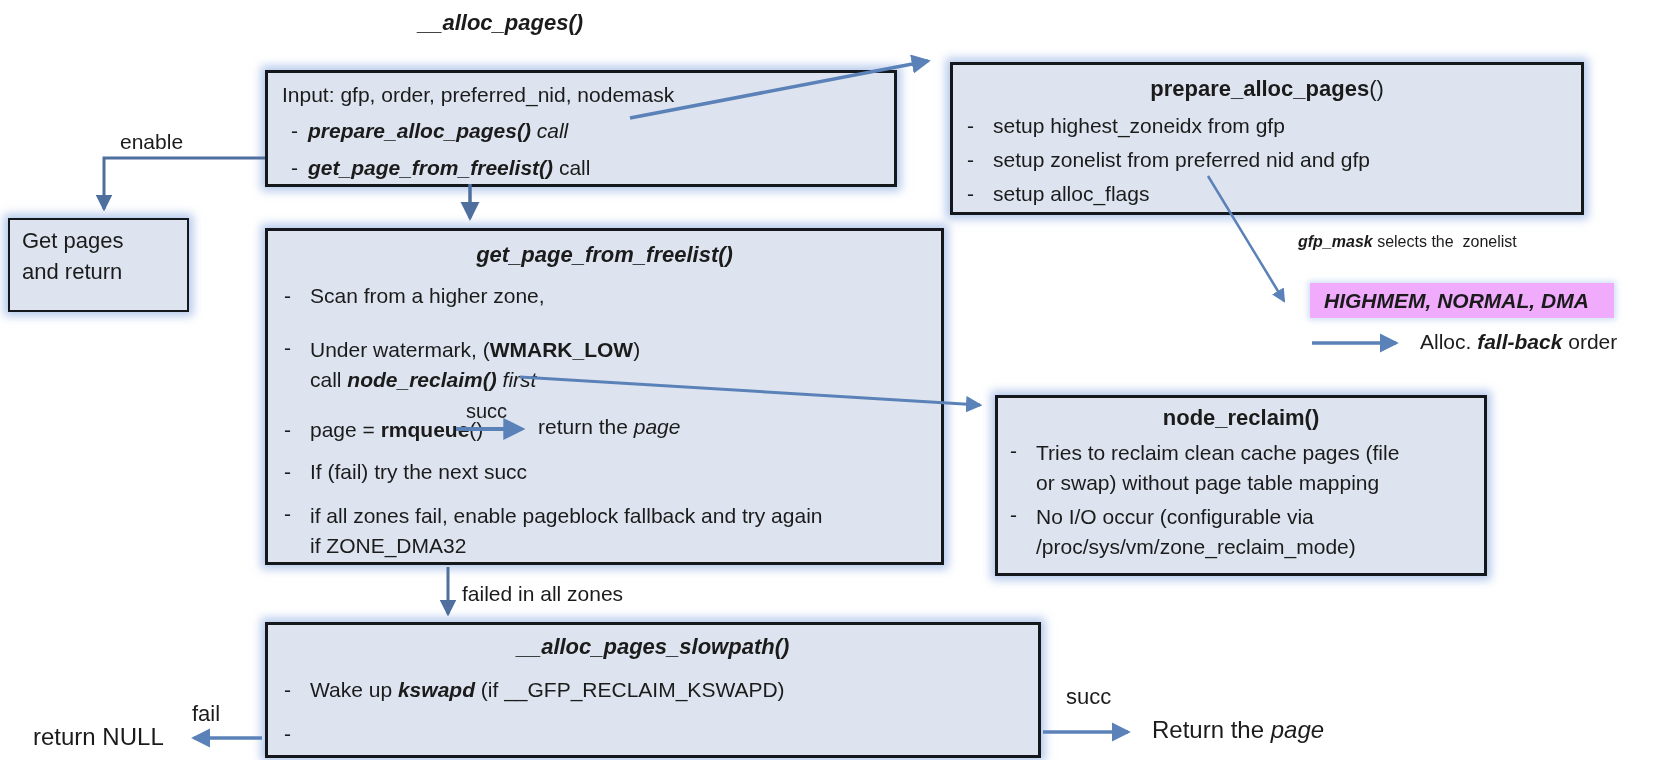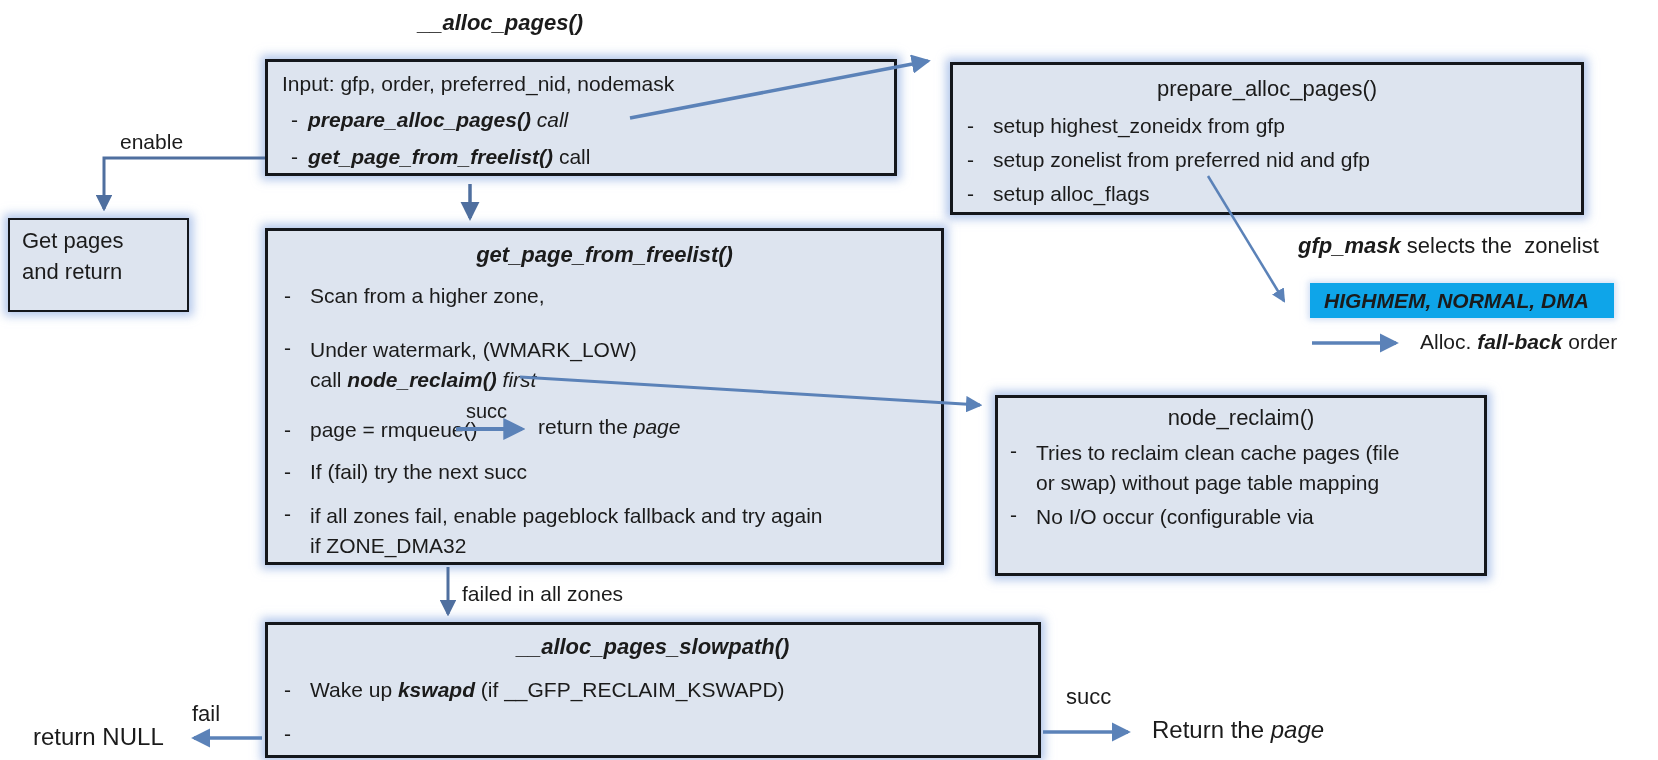--- a/index.html
+++ b/index.html
@@ -1,48 +1,48 @@
 <!DOCTYPE html>
 <html><head>
 <meta charset="utf-8">
 <style>
   html,body{margin:0;padding:0;background:#fff;}
   #stage{
     position:relative;width:1658px;height:760px;background:#ffffff;overflow:hidden;
     font-family:"Liberation Sans",sans-serif;color:#1b1b1b;
   }
   .seg{white-space:pre-wrap;}
-  .b{font-weight:normal;}
+  .b{font-weight:bold;}
   .i{font-style:italic;}
   .bi{font-weight:bold;font-style:italic;}
   .box{
     position:absolute;background:#dde4ef;border:3px solid #14171c;box-sizing:border-box;
     box-shadow:0 0 9px 4px rgba(140,170,225,.65);
     font-size:21px;line-height:1.25;
   }
   .abs{position:absolute;}
   .ctitle{position:absolute;left:0;right:0;text-align:center;font-size:22px;}
   .row{position:absolute;display:flex;align-items:flex-start;}
   .dash{flex:0 0 16px;margin-right:10px;}
   .cl{display:block;line-height:30px;}
   .lbl{position:absolute;font-size:21px;color:#1b1b1b;}
   svg.overlay{position:absolute;left:0;top:0;pointer-events:none;}
   .hl{
-    position:absolute;background:#0ea5e9;box-shadow:0 0 6px 2px rgba(170,195,235,.55);
+    position:absolute;background:#f0abfc;box-shadow:0 0 6px 2px rgba(170,195,235,.55);
     display:flex;align-items:center;padding-left:14px;box-sizing:border-box;font-size:21px;
   }
 </style>
 </head>
 <body>
 
 <div id="stage">
 
   <div class="abs bi" style="left:418px;top:10px;font-size:22px;">__alloc_pages()</div>
 
-  <div class="box" style="left:265px;top:59px;width:632px;height:117px;text-align:right;">
+  <div class="box" style="left:265px;top:70px;width:632px;height:117px;text-align:right;">
     <div class="row" style="left:14px;top:9px;right:8px;">
       <span class="seg">Input: gfp, order, preferred_nid, nodemask</span>
     </div>
     <div class="row" style="left:14px;top:45px;right:8px;">
       <span class="dash seg">-</span>
       <div>
         <span class="seg bi">prepare_alloc_pages()</span><span class="seg i"> call</span>
       </div>
     </div>
     <div class="row" style="left:14px;top:82px;right:8px;">
@@ -116,20 +116,21 @@
       <span class="dash seg">-</span>
       <div>
         <span class="cl seg">Tries to reclaim clean cache pages (file</span>
         <span class="cl seg">or swap) without page table mapping</span>
       </div>
     </div>
     <div class="row" style="left:12px;top:104px;right:6px;">
       <span class="dash seg">-</span>
       <div>
         <span class="cl seg">No I/O occur (configurable via</span>
+        <span class="cl seg">/proc/sys/vm/zone_reclaim_mode)</span>
       </div>
     </div>
   </div>
 
   <div class="box" style="left:265px;top:622px;width:776px;height:136px;padding-left:40px;">
     <div class="ctitle bi" style="top:8px;">__alloc_pages_slowpath()</div>
     <div class="row" style="left:16px;top:52px;right:8px;">
       <span class="dash seg">-</span>
       <div>
         <span class="seg">Wake up </span><span class="seg bi">kswapd</span><span class="seg"> (if __GFP_RECLAIM_KSWAPD)</span>
@@ -139,21 +140,21 @@
       <span class="dash seg">-</span>
     </div>
   </div>
 
   <div class="hl" style="left:1310px;top:283px;width:304px;height:35px;">
     <span class="seg bi">HIGHMEM, NORMAL, DMA</span>
   </div>
 
   <div class="lbl" style="left:120px;top:130px;">enable</div>
 
-  <div class="lbl" style="left:1298px;top:233px;font-size:22px;">
+  <div class="lbl" style="left:1298px;top:233px;font-size:16px;">
     <span class="seg bi">gfp_mask</span><span class="seg"> selects the  zonelist</span>
   </div>
 
   <div class="lbl" style="left:1420px;top:330px;">
     <span class="seg">Alloc. </span><span class="seg bi">fall-back</span><span class="seg"> order</span>
   </div>
 
   <div class="lbl" style="left:466px;top:400px;font-size:20px;">succ</div>
 
   <div class="lbl" style="left:538px;top:415px;">

